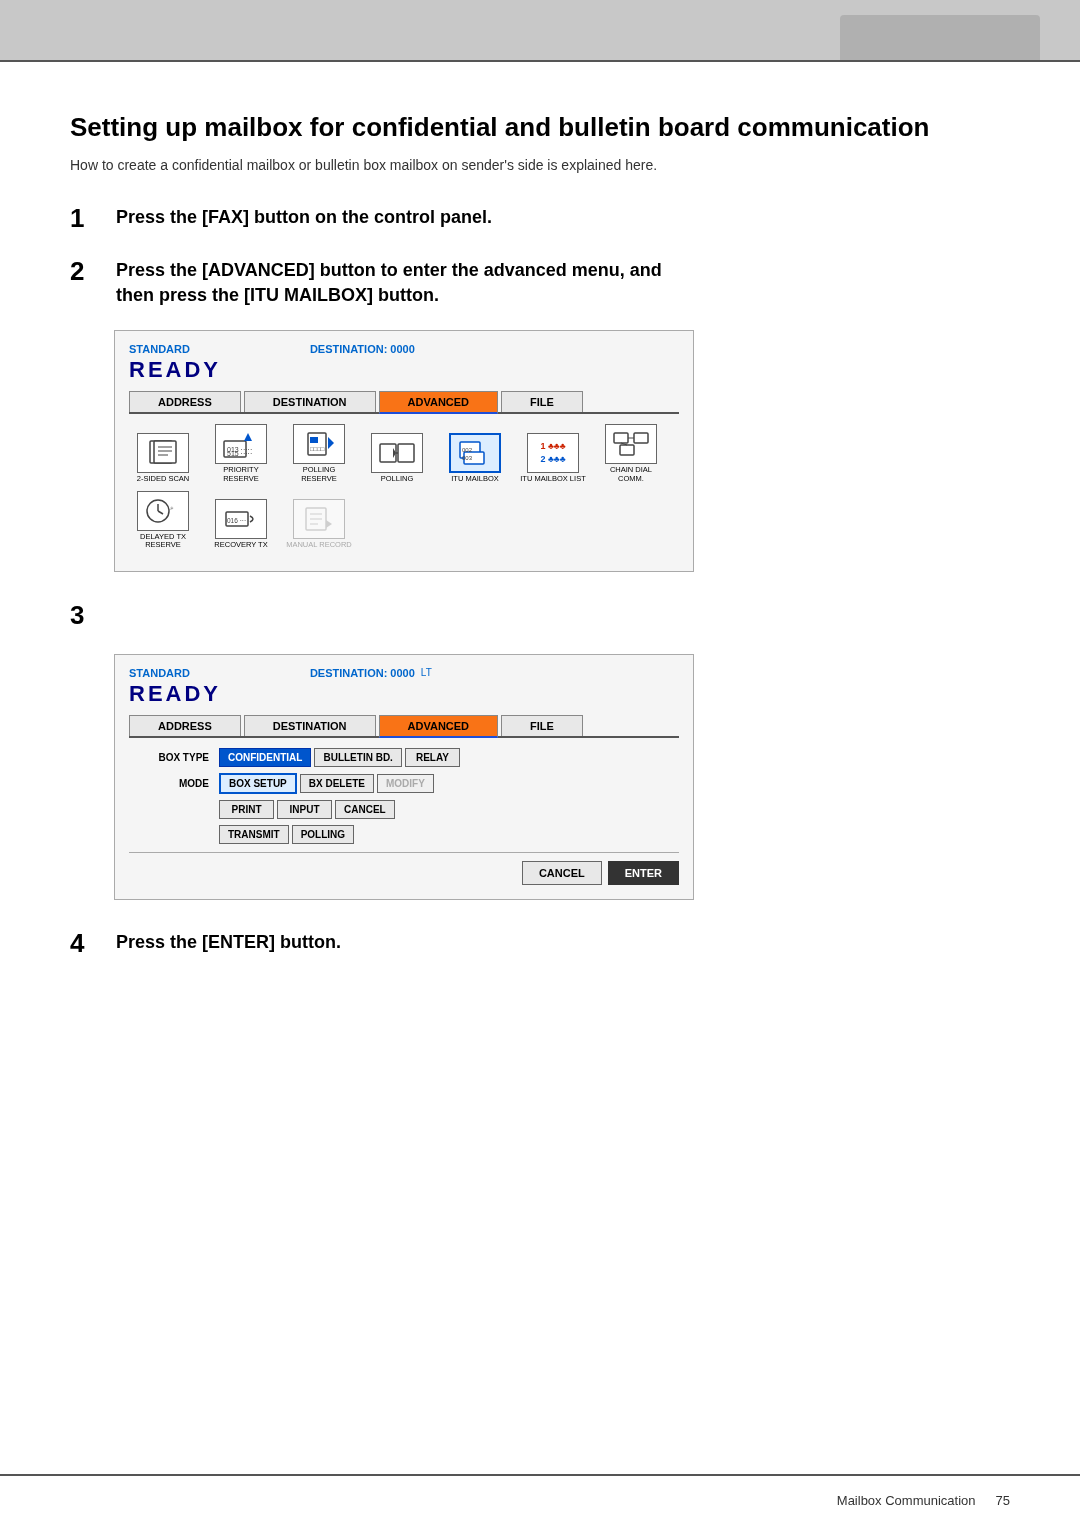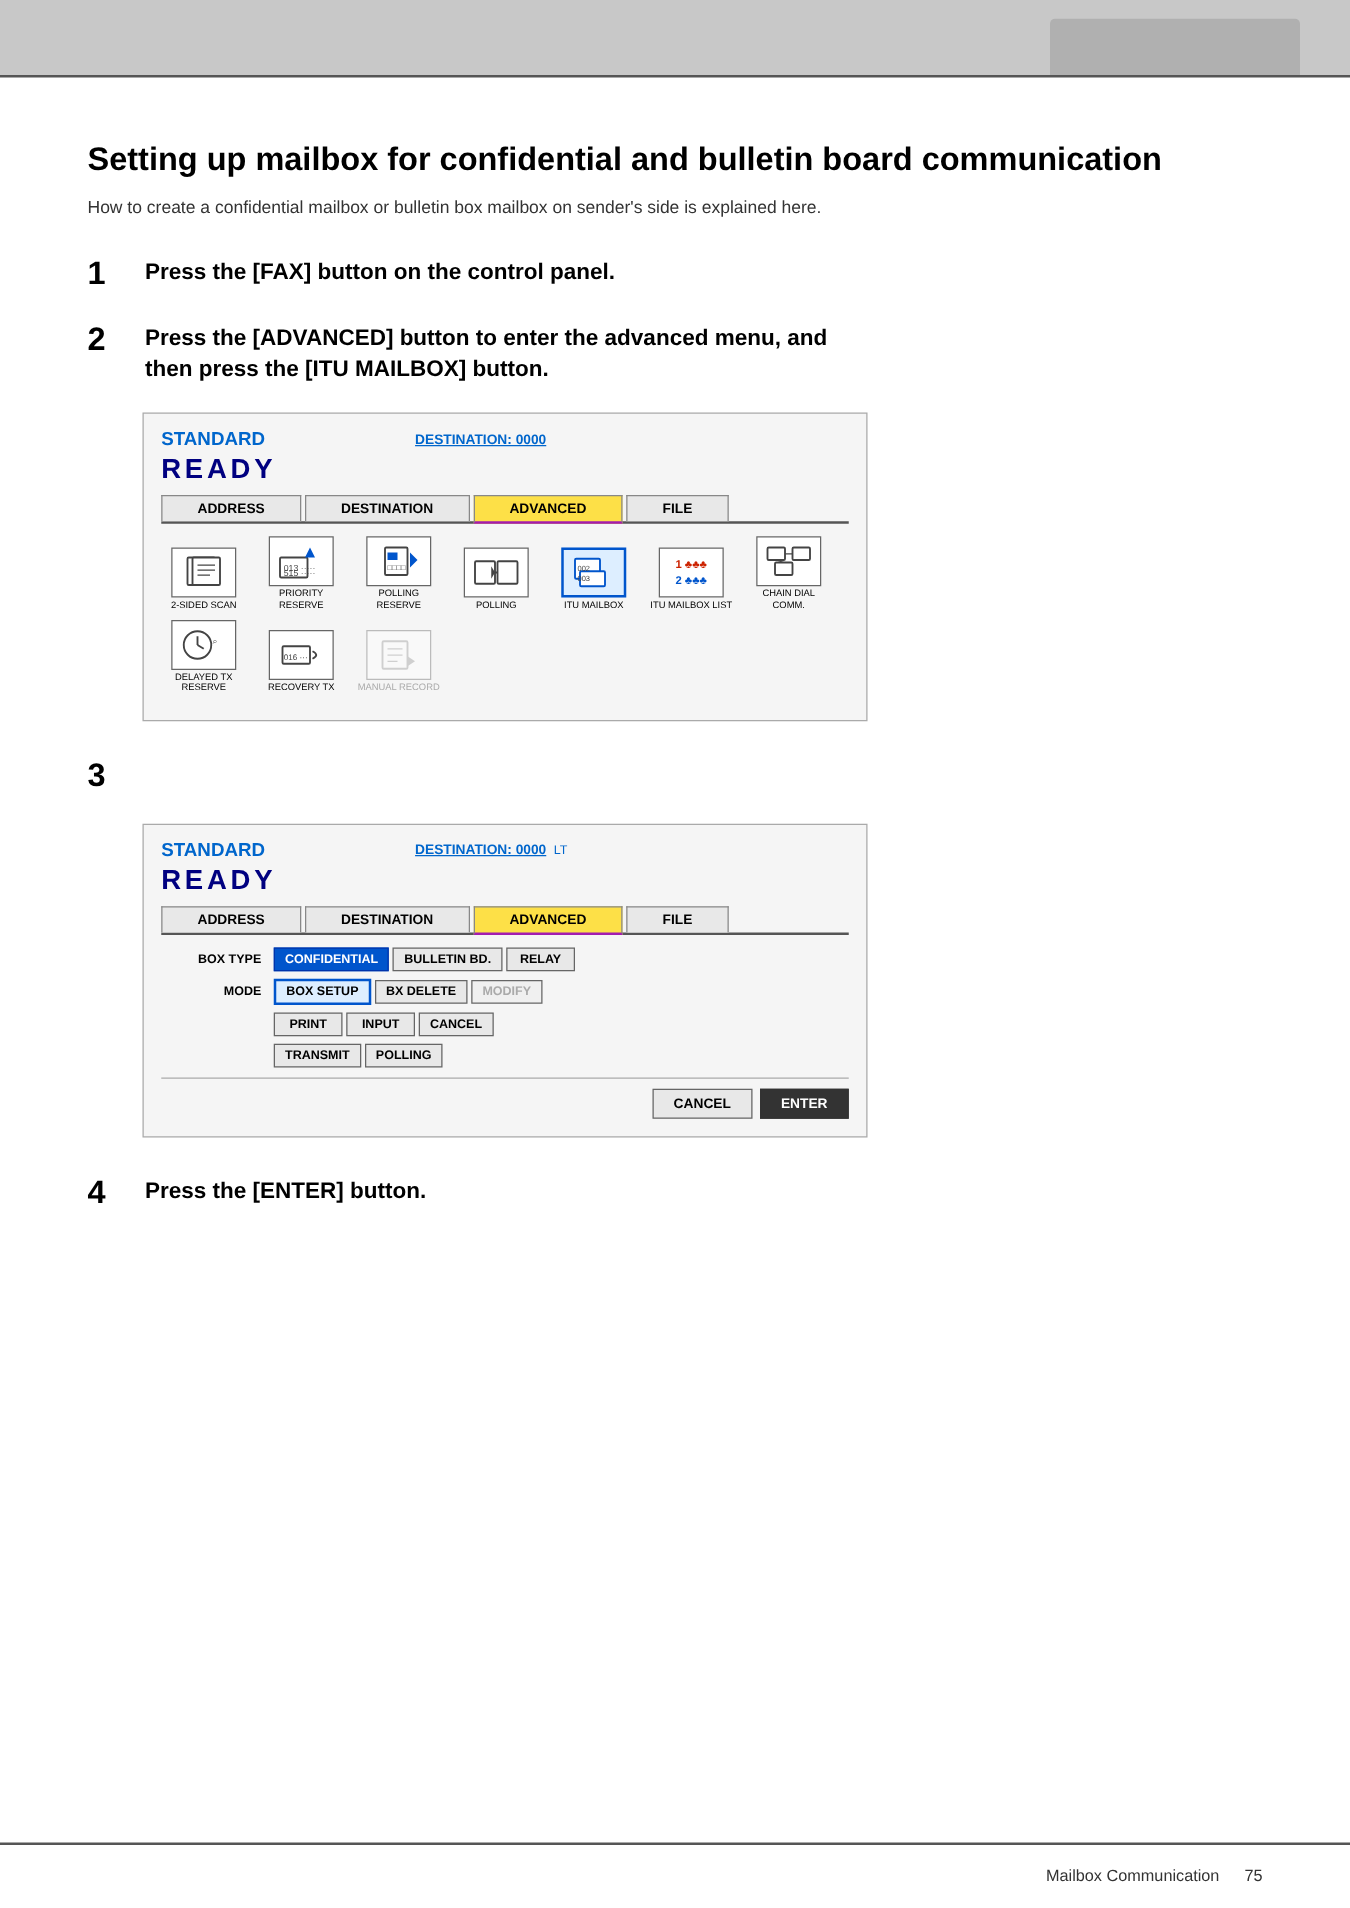--- a/index.html
+++ b/index.html
@@ -83,30 +83,29 @@
       padding: 12px 14px 14px 14px;
       max-width: 580px;
     }
 
     .screen-status-bar {
       display: flex;
       align-items: center;
       margin-bottom: 2px;
     }
     .screen-standard {
-      font-size: 15px;
+      font-size: 11px;
       color: #0066cc;
       font-weight: bold;
       margin-right: 120px;
     }
     .screen-destination {
       font-size: 11px;
       color: #0066cc;
       font-weight: bold;
-      text-decoration: underline;
     }
     .screen-lt {
       font-size: 10px;
       color: #0066cc;
       margin-left: 6px;
     }
     .screen-ready {
       font-size: 22px;
       font-weight: bold;
       color: #000080;
@@ -126,22 +125,22 @@
       font-weight: bold;
       padding: 4px 28px;
       border: 1.5px solid #888;
       border-bottom: none;
       background: #e8e8e8;
       margin-right: 3px;
       cursor: pointer;
       text-transform: uppercase;
     }
     .tab.active {
-      background: #fde047;
-      border-bottom: 2px solid #a21caf;
+      background: #f97316;
+      border-bottom: 2px solid #1d4ed8;
       margin-bottom: -2px;
       z-index: 1;
     }
 
     
     .icons-row {
       display: flex;
       align-items: flex-end;
       gap: 10px;
       margin-bottom: 8px;

